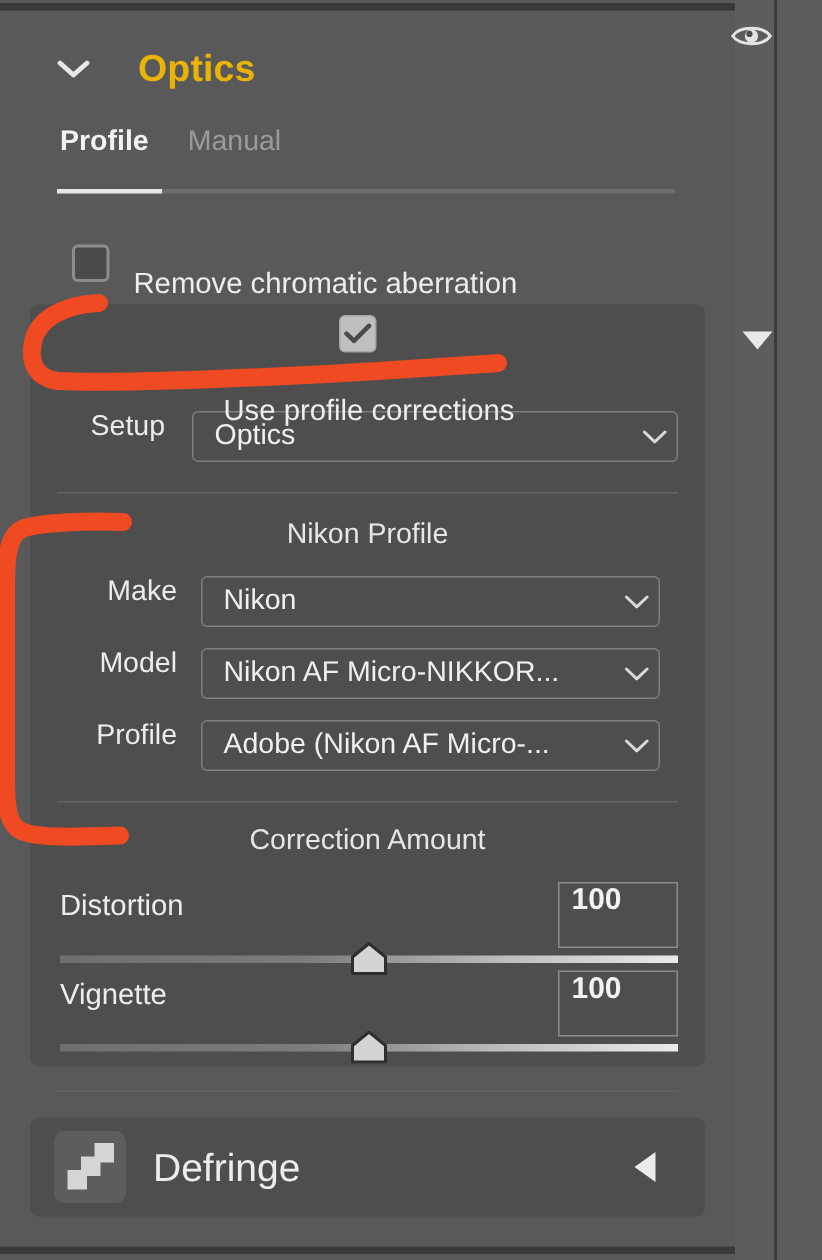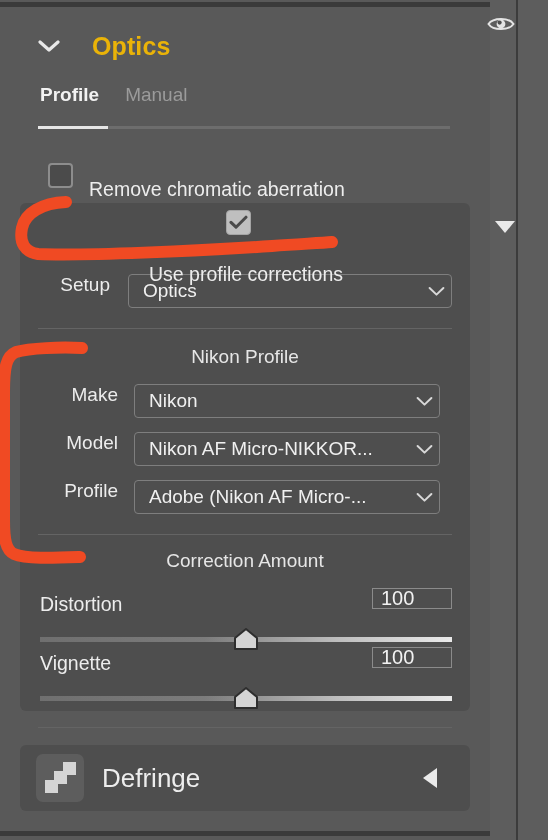--- a/index.html
+++ b/index.html
@@ -265,26 +265,27 @@
     display: flex;
     align-items: center;
   }
   .slider-name {
     font-size: 19.5px;
     color: #ededed;
   }
   .num-field {
     position: absolute;
     right: 0; top: 0;
-    width: 80px; height: 21px;
+    width: 80px; height: 44px;
     background: #4e4e4e;
     border: 1px solid #8b8b8b;
     display: flex;
-    align-items: center;
+    align-items: flex-start;
     cursor: text;
+    font-weight: bold;
   }
   .num-value {
     font-size: 20px;
     color: #f2f2f2;
     padding-left: 8px;
   }
   .slider-track-wrap {
     position: relative;
     margin-top: 12px;
     height: 18px;

